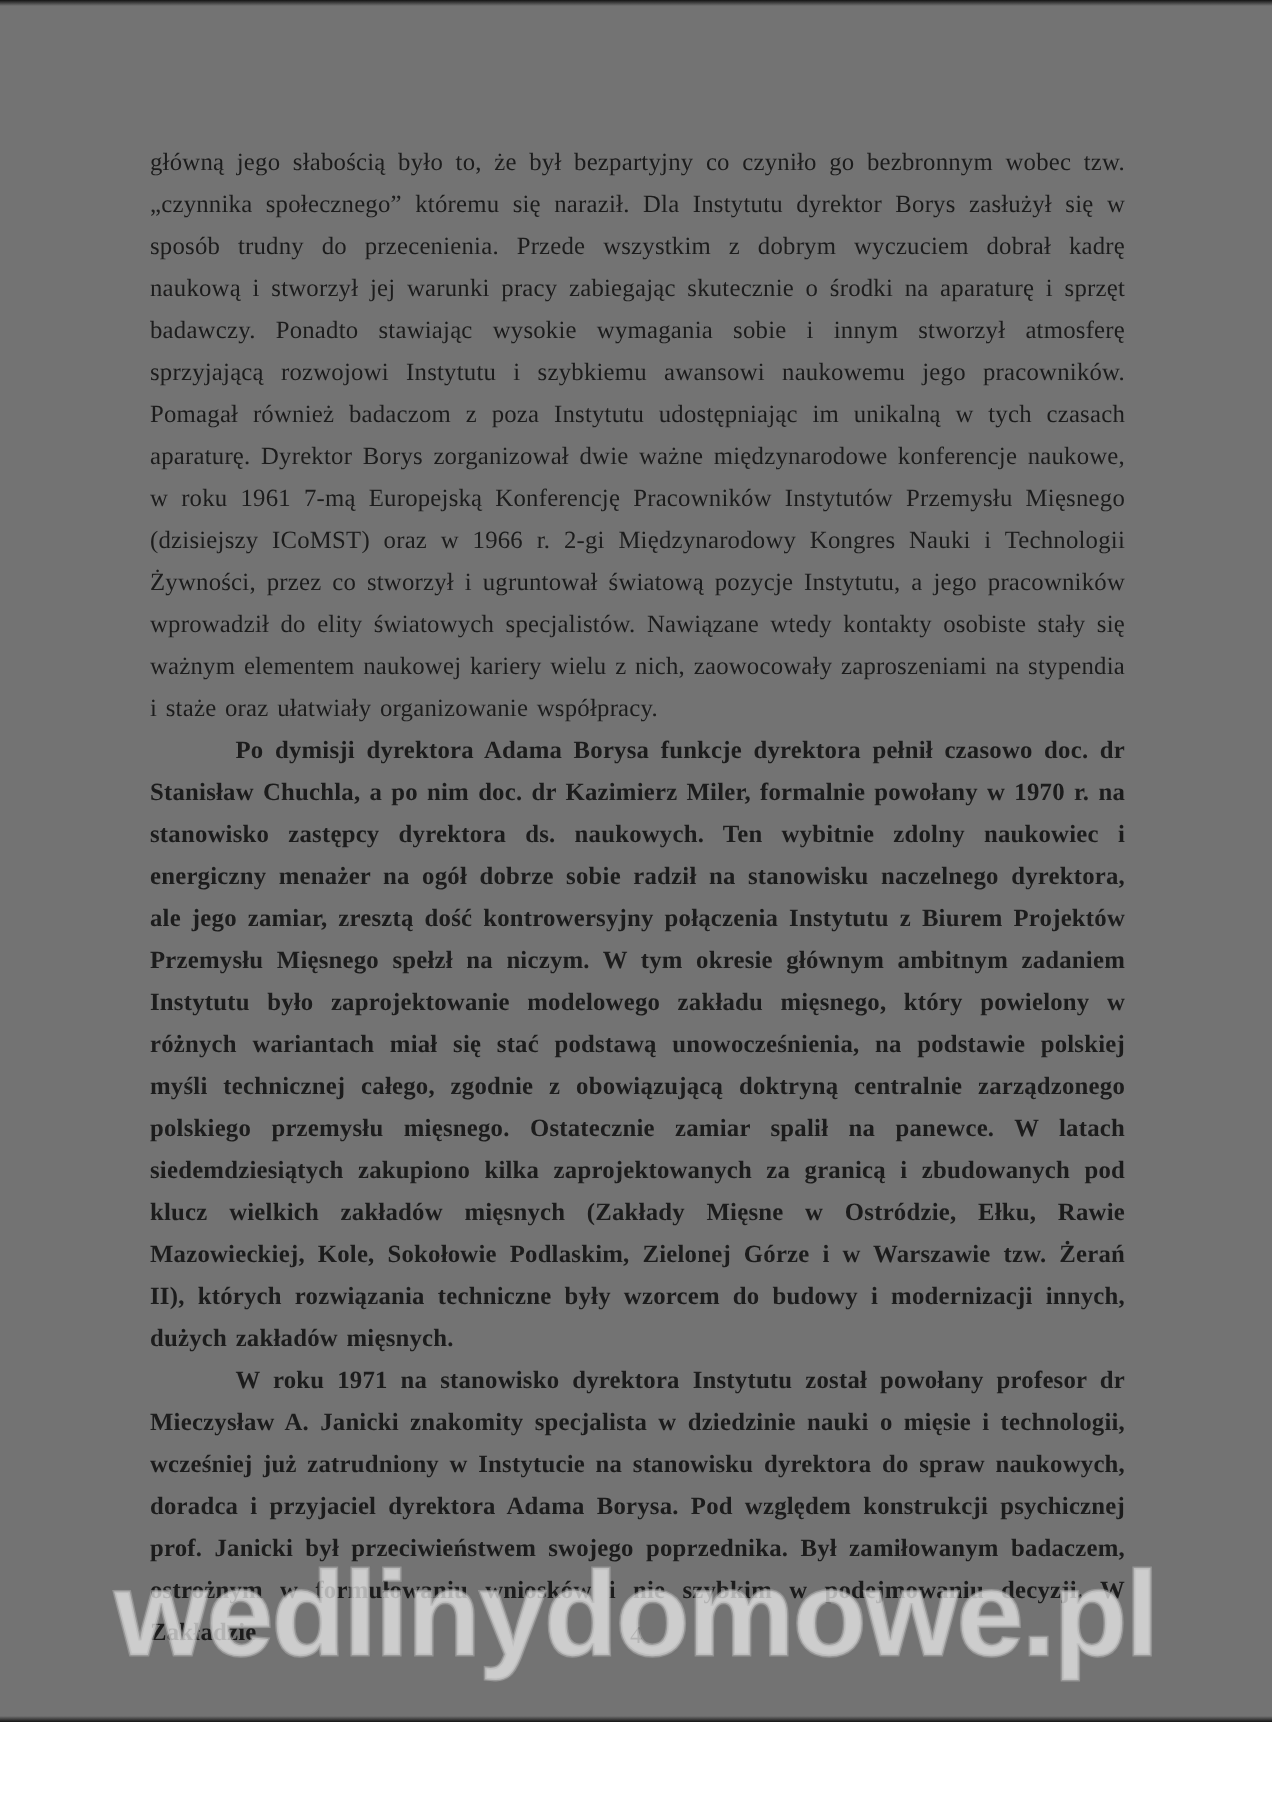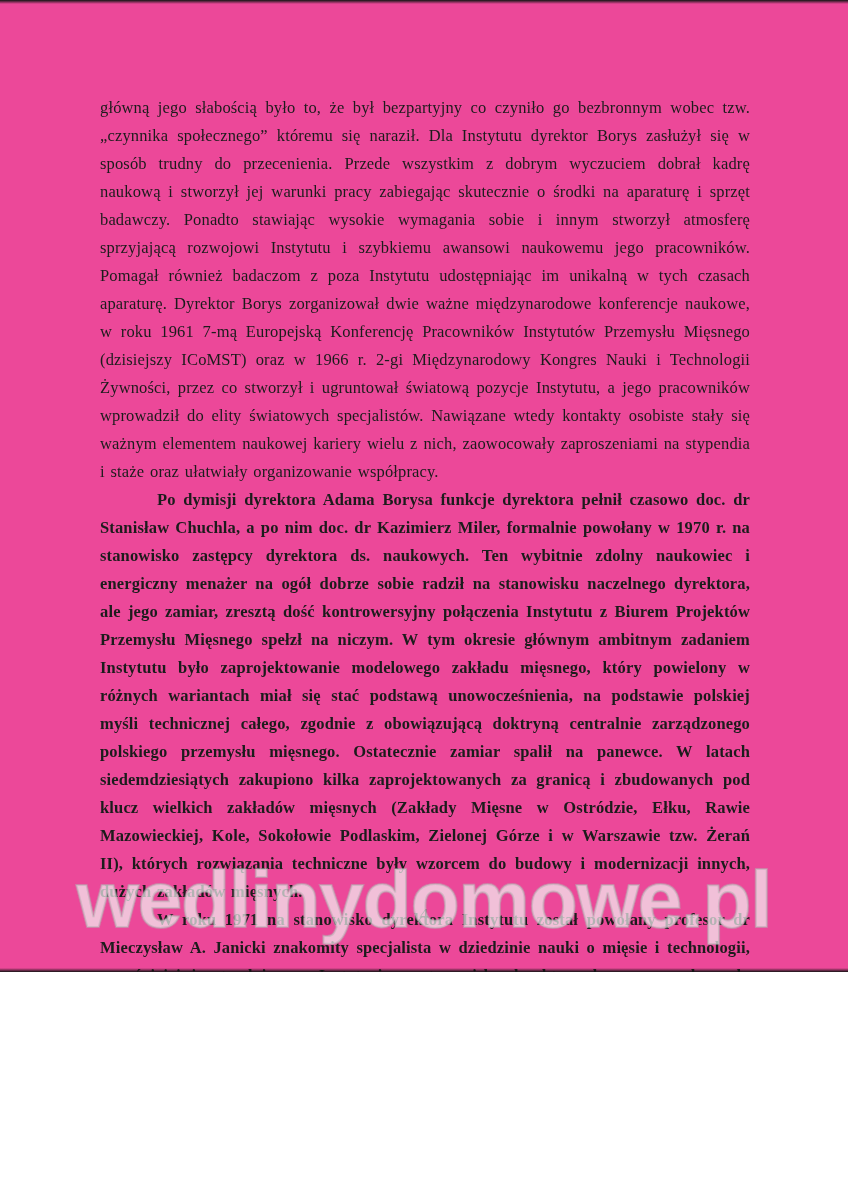--- a/index.html
+++ b/index.html
@@ -3,22 +3,22 @@
 <meta charset="utf-8">
 <style>
   html, body {
     margin: 0;
     padding: 0;
     background: #ffffff;
   }
   .page {
     position: relative;
     width: 848px;
-    height: 972px;
-    background: #ec4899;
+    height: 1148px;
+    background: #737373;
     overflow: hidden;
     box-sizing: border-box;
     font-family: "Liberation Serif", serif;
     color: #1c1c1c;
   }
   .scan-edge-top {
     position: absolute;
     top: 0; left: 0;
     width: 100%; height: 4px;
     background: linear-gradient(to bottom, #141414, rgba(20,20,20,0));

